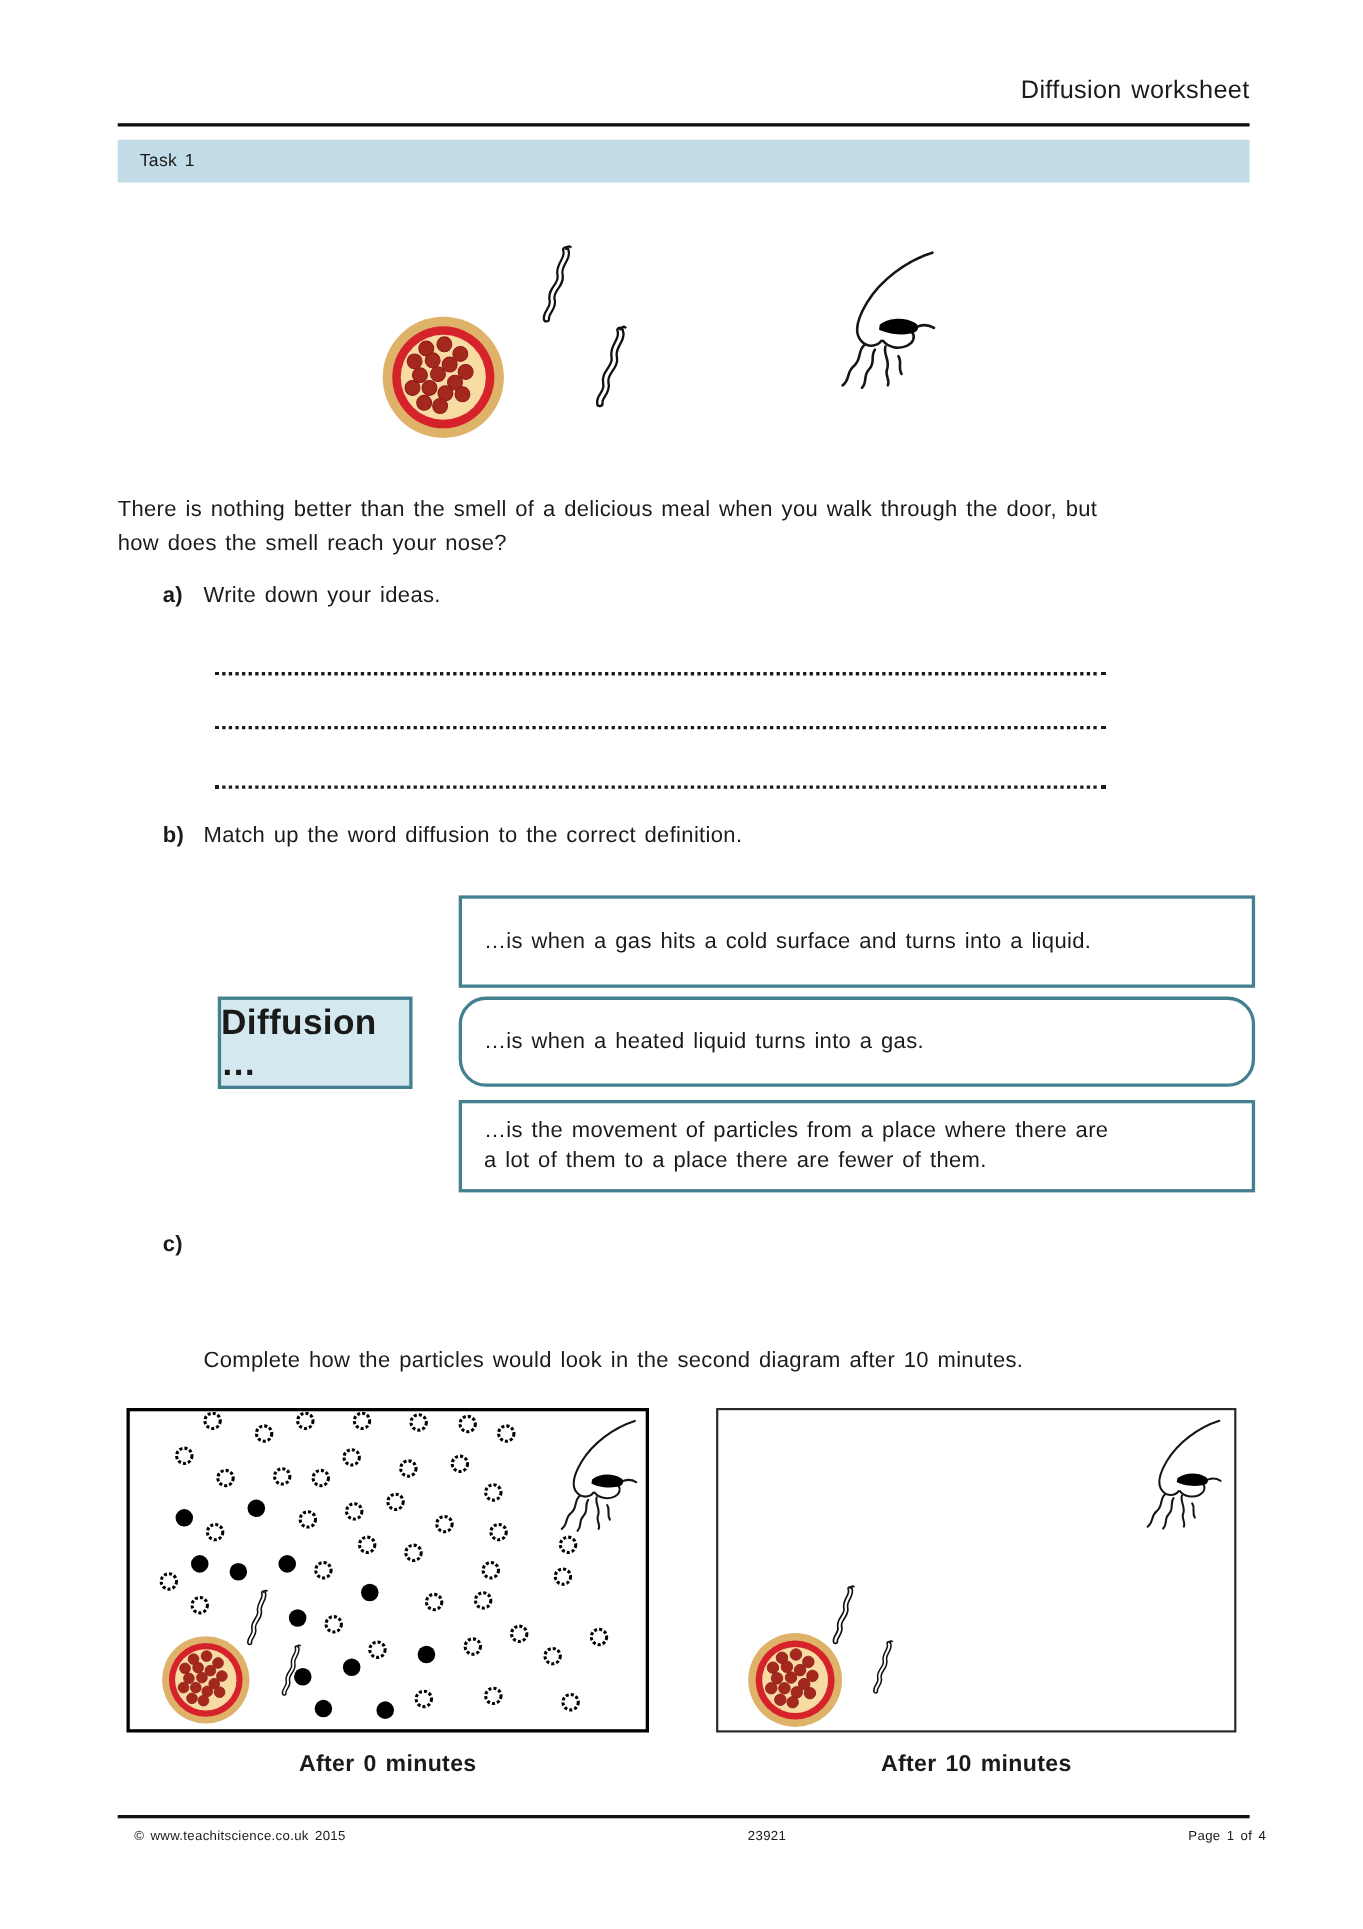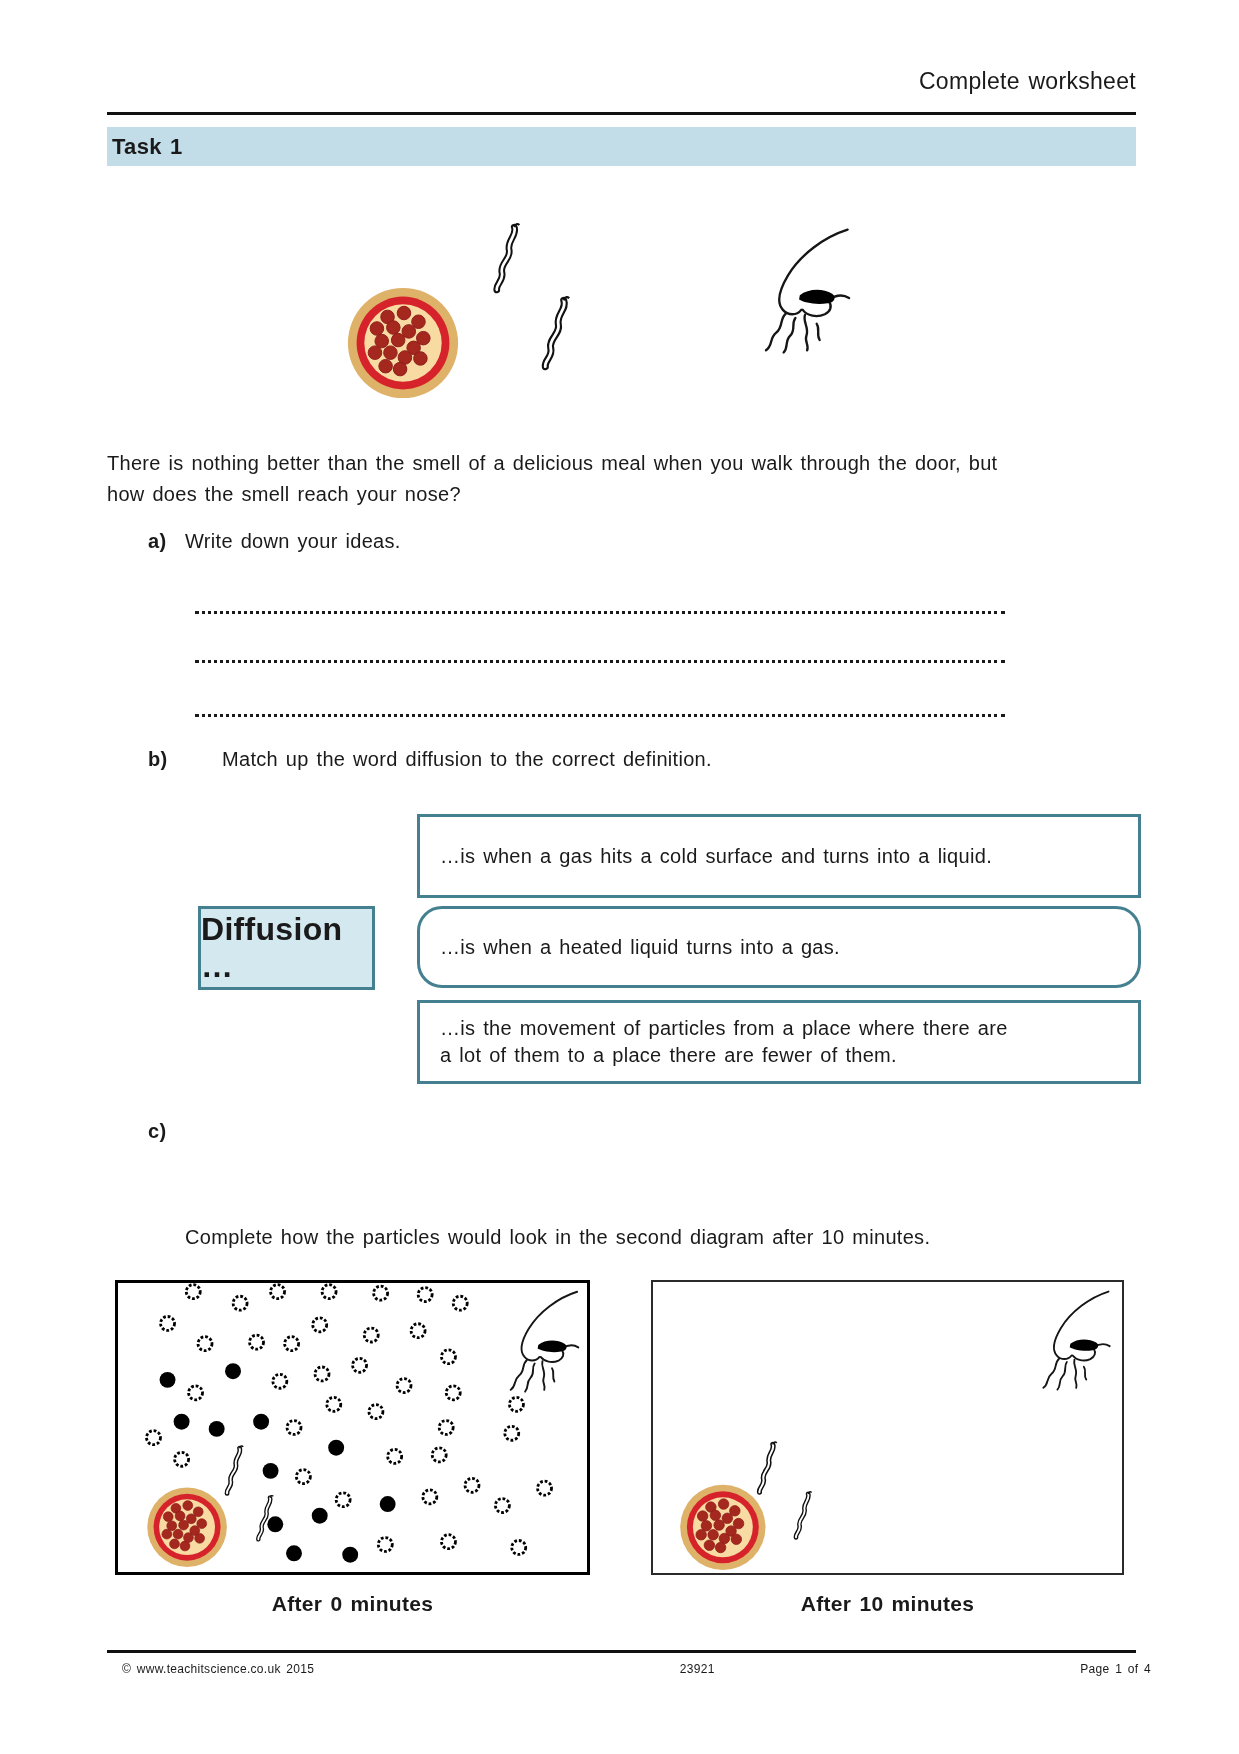--- a/index.html
+++ b/index.html
@@ -7,21 +7,21 @@
     position:relative; width:1239px; height:1754px; margin:0 auto;
     background:#ffffff; overflow:hidden;
     font-family:"Liberation Sans", sans-serif; color:#1a1a1a;
     letter-spacing:0.3px; word-spacing:2px;
   }
   .abs{position:absolute;}
   .header-title{top:68px; right:103px; font-size:23px;}
   .header-rule{left:107px; top:112px; width:1029px; height:3px; background:#111;}
   .task-bar{left:107px; top:127px; width:1029px; height:39px;
     background:var(--task-bar-bg,#c2dde8); display:flex; align-items:center;}
-  .task-bar span{font-size:22px; font-weight:bold; padding-left:5px;}
+  .task-bar span{font-size:16px; font-weight:normal; padding-left:5px;margin-left:15px;}
   .intro{left:107px; top:448px; width:960px; font-size:20px; line-height:31px; white-space:pre-wrap;}
   .q-label{font-weight:bold; font-size:20px;}
   .q-text{font-size:20px;}
   .answer-line{left:195px; width:810px; height:0; border-top:3px dotted #1a1a1a;}
   .def-box{left:417px; width:724px; box-sizing:border-box;
     border:3px solid var(--match-border,#44808f);
     display:flex; align-items:center; padding:0 20px;
     font-size:20px; background:#fff; white-space:pre-wrap; line-height:27px;}
   .term-box{left:198px; top:906px; width:177px; height:84px; box-sizing:border-box;
     border:3px solid var(--match-border,#44808f); background:var(--term-bg,#d4e8f0);
@@ -87,21 +87,21 @@
         <path class="nose-line" d="M139,103 C148,97 158,96 166,101"></path>
         <path d="M99,97 C110,88 130,87 143,95 C149,99 147,107 137,108 C121,111 105,107 98,103 Z" fill="#000"></path>
         <path class="nose-line" d="M106,124 C103,134 112,141 108,152 C105,160 112,165 109,172"></path>
         <path class="nose-line" d="M80,122 C71,130 77,140 67,148 C57,156 63,165 53,172"></path>
         <path class="nose-line" d="M93,128 C87,136 94,144 86,152 C78,160 84,168 77,175"></path>
         <path class="nose-line" d="M122,136 C127,143 121,150 126,158"></path>
       </symbol>
     </defs>
   </svg>
 
-  <div class="abs header-title">Complete worksheet</div>
+  <div class="abs header-title">Diffusion worksheet</div>
   <div class="abs header-rule"></div>
   <div class="abs task-bar">
     <span>Task 1</span>
   </div>
 
   <div class="abs" style="left:0;top:0;width:1239px;height:0;">
     <svg class="abs" style="left:345px;top:285px;" width="116" height="116" viewBox="0 0 120 120">
         <use href="#sym-pizza" width="120" height="120"></use>
       </svg>
     <svg class="abs" style="left:477px;top:222px;" width="56" height="72" viewBox="0 0 34 70">
@@ -118,21 +118,21 @@
   <div class="abs intro">There is nothing better than the smell of a delicious meal when you walk through the door, but
 how does the smell reach your nose?</div>
 
   <div class="abs q-label" style="left:148px;top:530px;">a)</div>
   <div class="abs q-text" style="left:185px;top:530px;">Write down your ideas.</div>
   <div class="abs answer-line" style="top:611px;"></div>
   <div class="abs answer-line" style="top:660px;"></div>
   <div class="abs answer-line" style="top:714px;"></div>
 
   <div class="abs q-label" style="left:148px;top:748px;">b)</div>
-  <div class="abs q-text" style="left:185px;top:748px;margin-left:37px;">Match up the word diffusion to the correct definition.</div>
+  <div class="abs q-text" style="left:185px;top:748px;">Match up the word diffusion to the correct definition.</div>
 
   <div class="abs term-box">
     <span>Diffusion …</span>
   </div>
   <div class="abs def-box" style="top:814px;height:84px;">…is when a gas hits a cold surface and turns into a liquid.</div>
   <div class="abs def-box" style="top:906px;height:82px;border-radius:25px;">…is when a heated liquid turns into a gas.</div>
   <div class="abs def-box" style="top:1000px;height:84px;">…is the movement of particles from a place where there are
 a lot of them to a place there are fewer of them.</div>
 
   <div class="abs q-label" style="left:148px;top:1120px;">c)</div>

